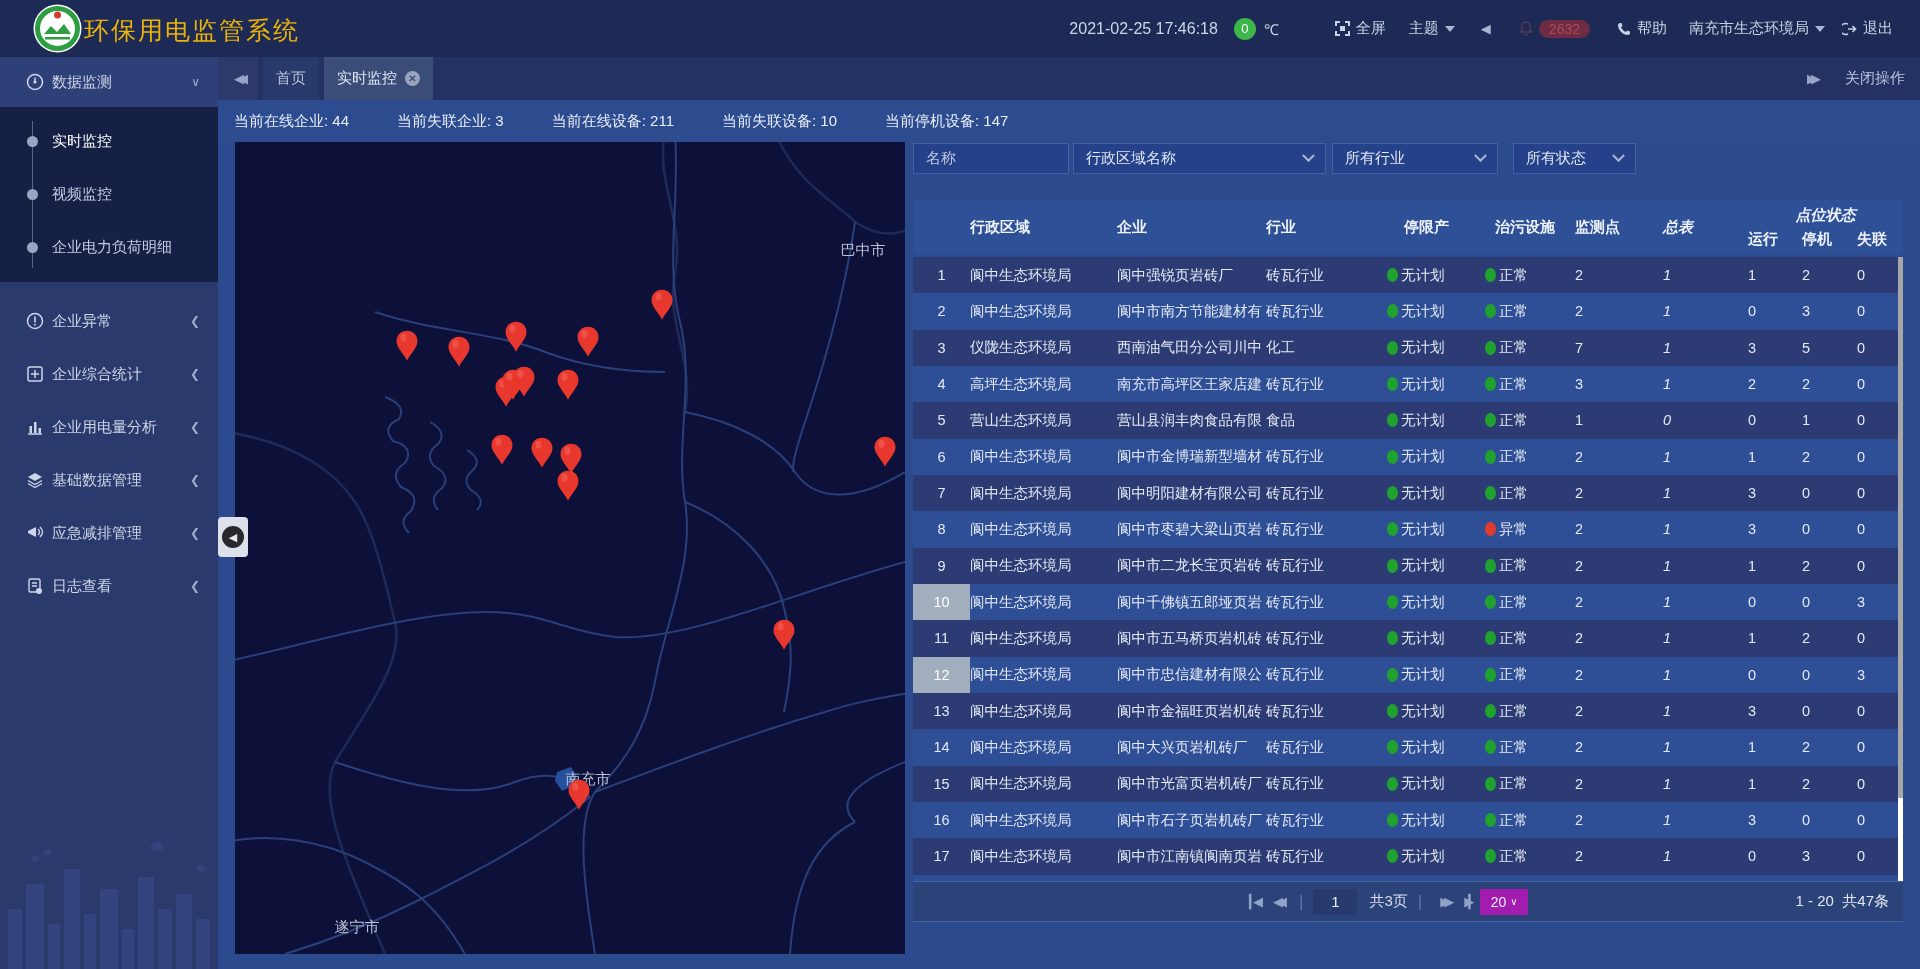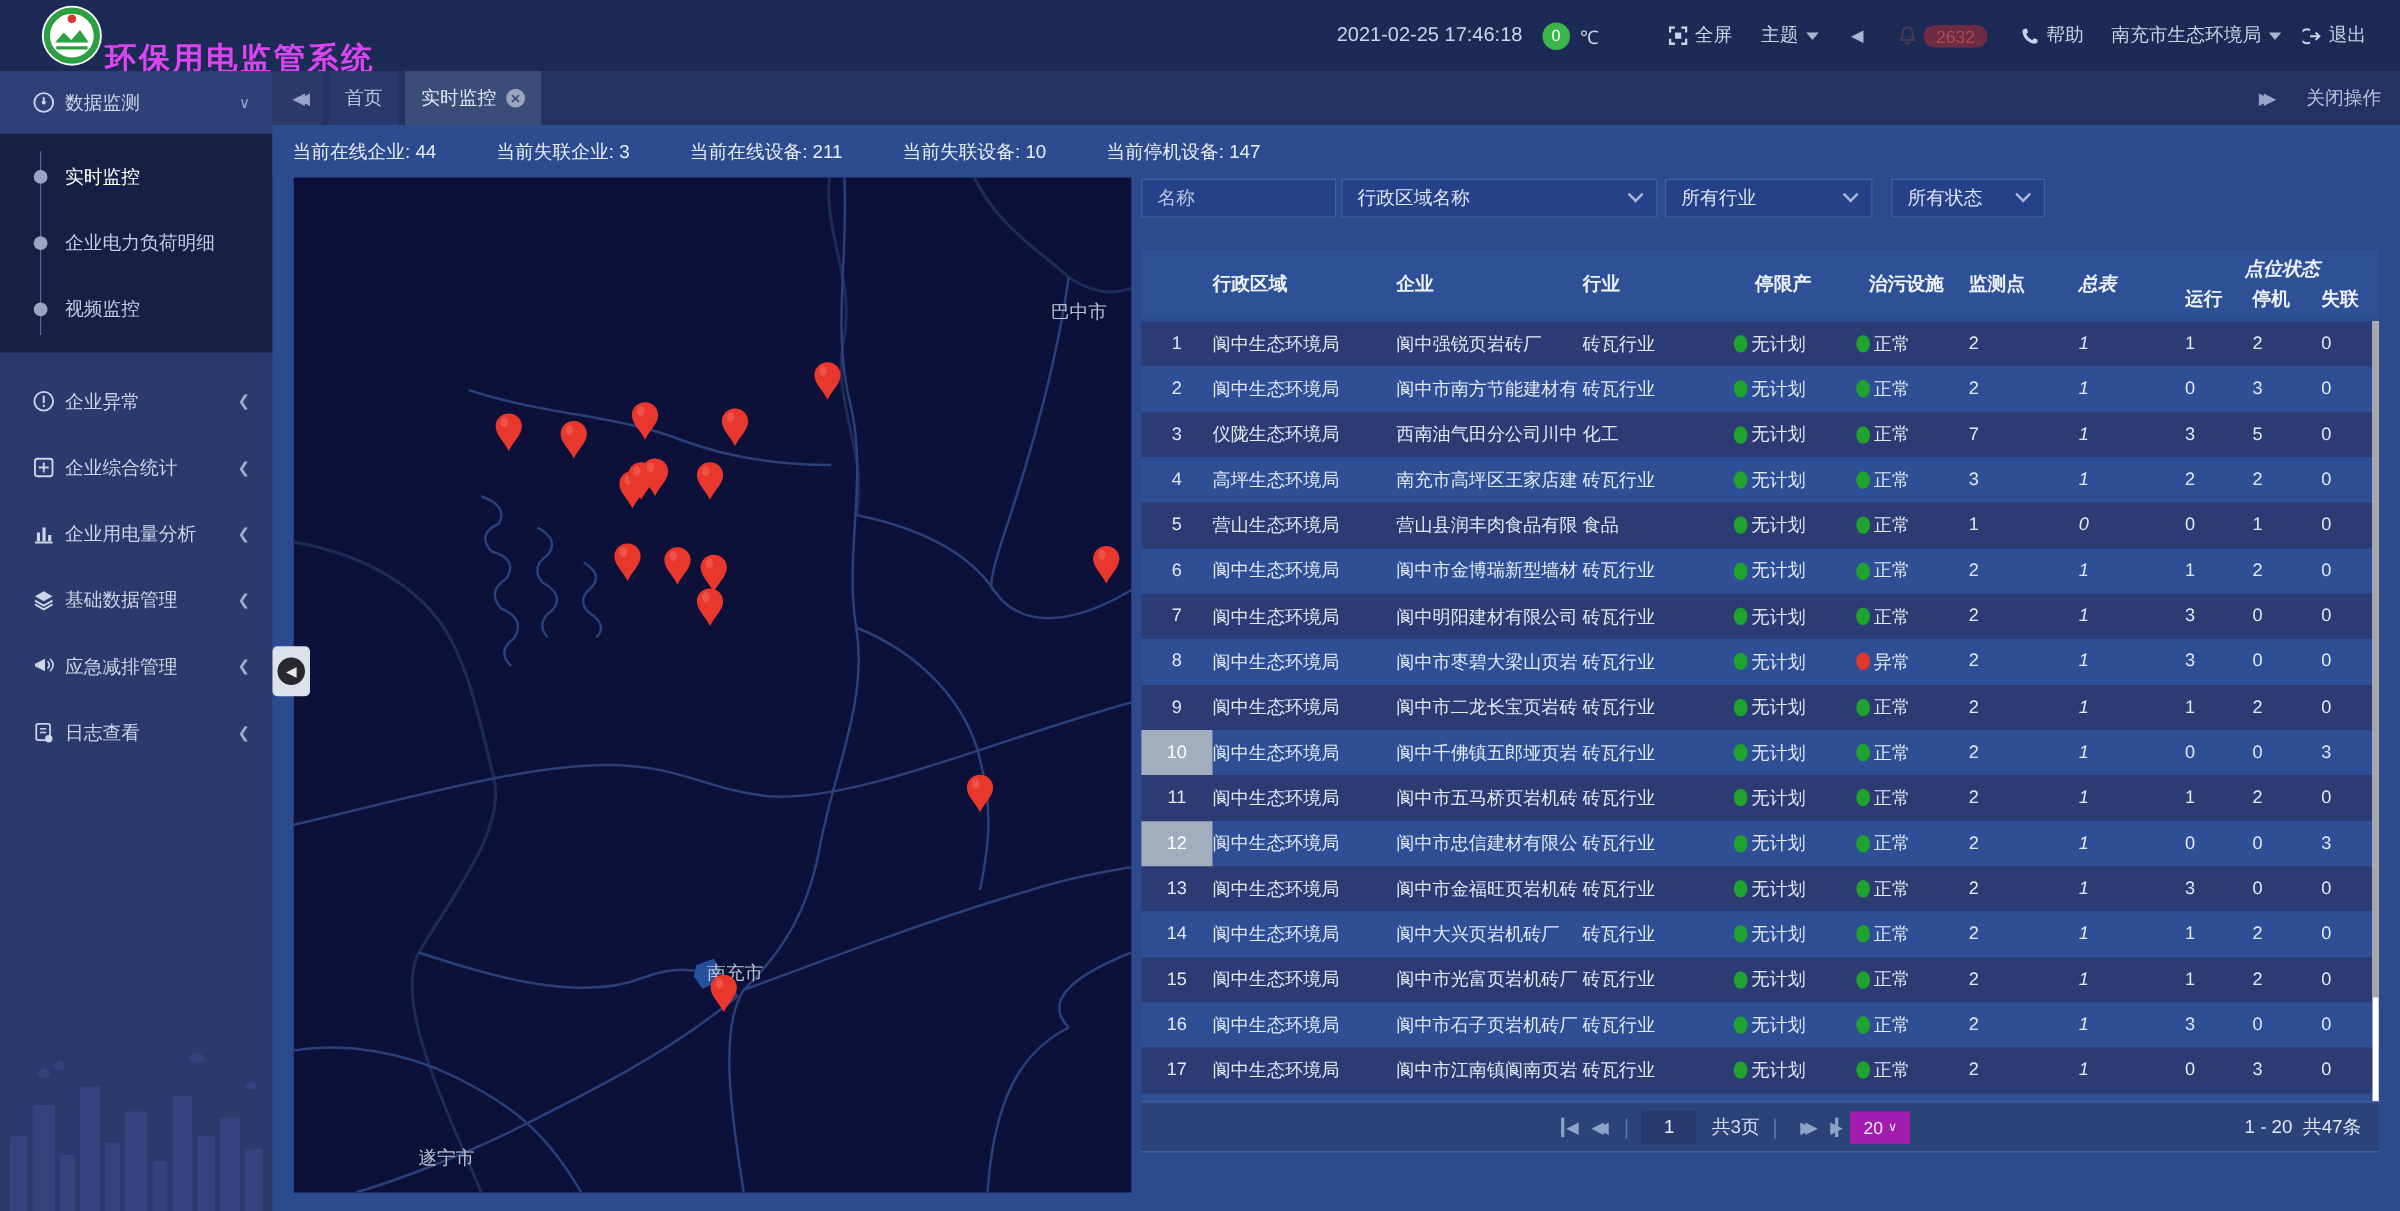--- a/index.html
+++ b/index.html
@@ -1,21 +1,21 @@
 <!DOCTYPE html>
 <html><head>
 <meta charset="utf-8">
 <style>
   * { margin:0; padding:0; box-sizing:border-box; }
   html,body { width:1920px; height:969px; overflow:hidden; background:#2c4b8f; font-family:"Liberation Sans",sans-serif; }
   .abs { position:absolute; }
   
   .header { left:0; top:0; width:1920px; height:57px; background:#1c2a55; color:#e8ecf5; }
   .logo { left:32px; top:3px; width:51px; height:51px; }
-  .title { left:84px; top:30px; font-size:25px; font-weight:bold; color:#d946ef; letter-spacing:2px; }
+  .title { left:84px; top:14px; font-size:25px; font-weight:normal; color:#eab308; letter-spacing:2px; }
   .hdr-right { right:0; top:0; height:57px; display:flex; align-items:center; color:#c9d2e6; font-size:15px; }
   .hdr-item { display:flex; align-items:center; white-space:nowrap; }
   .datetime { font-size:16px; color:#cdd6ea; }
   .temp-circle { width:22px; height:22px; border-radius:50%; background:#3cb54a; color:#fff; font-size:13px; display:flex; align-items:center; justify-content:center; }
   .temp-unit { margin-left:8px; font-size:15px; }
   .caret-down { display:inline-block; margin-left:6px; width:0; height:0; border-left:5px solid transparent; border-right:5px solid transparent; border-top:6px solid #aab6d2; }
   .badge { background:#6e2b44; color:#b04a55; border-radius:10px; padding:1px 10px; font-size:14px; }
   .icon-gap { margin-right:6px; display:flex; align-items:center; }
   
   .sidebar { left:0; top:57px; width:218px; height:912px; background:#2b3a6c; overflow:hidden; }
@@ -163,25 +163,25 @@
     <span class="sb-chev">∨</span>
   </div>
   <div class="submenu">
     <div class="submenu-line"></div>
     <div class="sub-item active">
       <span class="dot"></span>
       <span class="sub-label">实时监控</span>
     </div>
     <div class="sub-item">
       <span class="dot"></span>
-      <span class="sub-label">企业电力负荷明细</span>
+      <span class="sub-label">视频监控</span>
     </div>
     <div class="sub-item">
       <span class="dot"></span>
-      <span class="sub-label">视频监控</span>
+      <span class="sub-label">企业电力负荷明细</span>
     </div>
   </div>
   <div id="sb-rest">
       <div class="sb-item" style="margin-top:14px;text-decoration:underline;">
     <span class="sb-ic">
           <svg width="18" height="18" viewBox="0 0 18 18">
             <circle cx="9" cy="9" r="7.5" stroke="#cdd5e8" stroke-width="1.5" fill="none"></circle>
             <rect x="8.2" y="4.5" width="1.6" height="6" fill="#cdd5e8"></rect>
             <rect x="8.2" y="11.8" width="1.6" height="1.8" fill="#cdd5e8"></rect>
           </svg>

